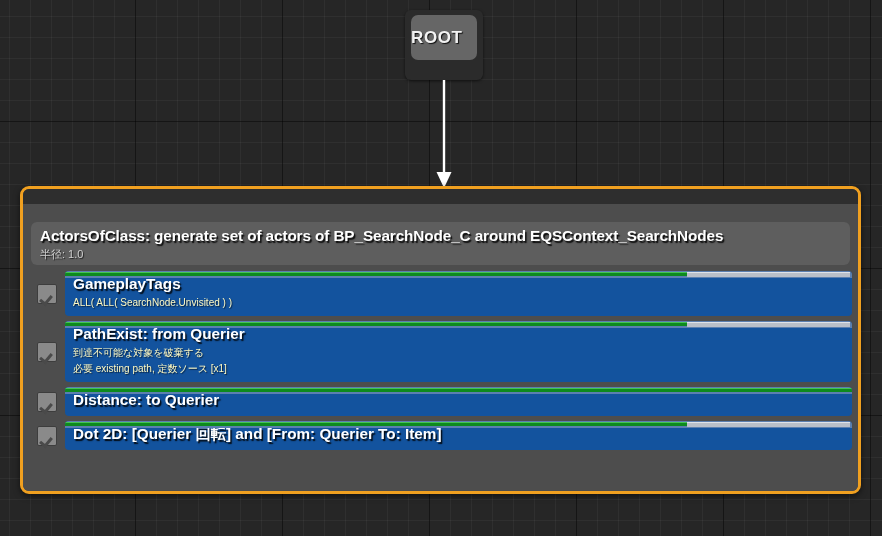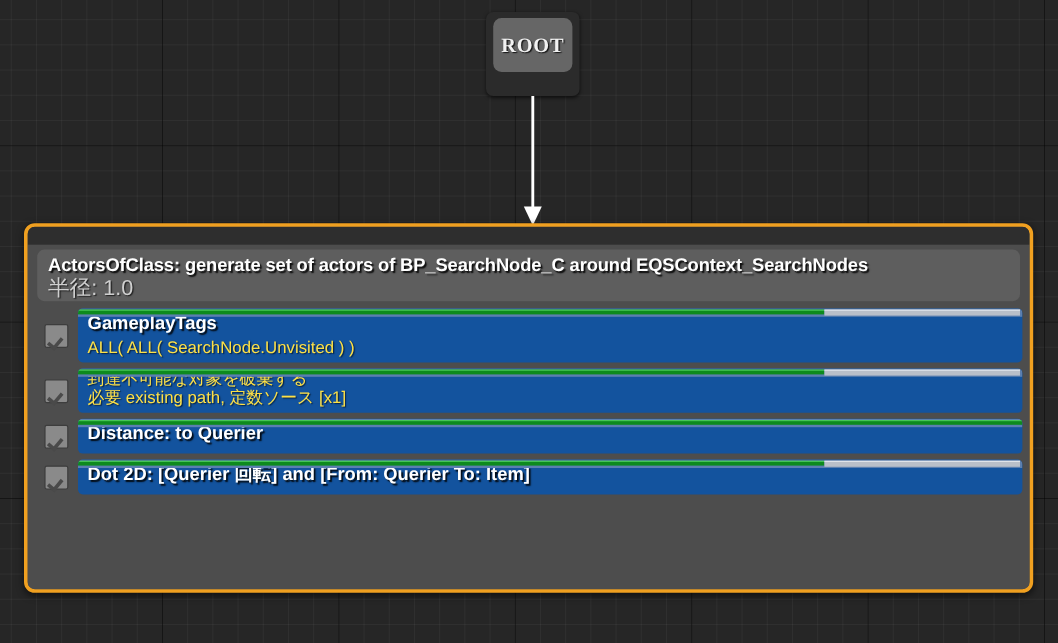--- a/index.html
+++ b/index.html
@@ -34,21 +34,21 @@
   #root-node{
     position:absolute; left:405px; top:10px; width:78px; height:70px;
     background:#2b2b2b;
     border-radius:6px;
     box-shadow:0 1px 3px rgba(0,0,0,.6);
   }
   #root-title{
     position:absolute; left:6px; top:5px; right:6px; height:45px;
     background:#666666;
     border-radius:7px;
-    display:flex; align-items:center; justify-content:center;font-family:Liberation Serif, serif;
+    display:flex; align-items:center; justify-content:flex-start;
   }
   #root-title span{
     color:#f2f2f2; font-size:17px; font-weight:bold;
     letter-spacing:.6px;
     text-shadow:1px 1px 1px rgba(0,0,0,.85);
   }
 
   
   #connector{
     position:absolute; left:428px; top:80px; width:32px; height:110px;
@@ -68,33 +68,33 @@
     background:#2e2e2e;
   }
   #gen-body{
     position:absolute; left:0; top:15px; right:0; bottom:0;
     background:#4d4d4d;
     padding:0 6px 6px 6px;
   }
 
   
   #gen-header{
-    margin:4px 2px 6px 2px; height:43px;
+    margin:18px 2px 6px 2px; height:43px;
     background:#5e5e5e;
     border-radius:6px;
     padding:3px 8px 0 9px;
   }
   #gen-header .h-title{
     color:#ffffff; font-size:15.3px; font-weight:bold;
     white-space:nowrap; letter-spacing:-0.1px;
     text-shadow:1.5px 1.5px 1.2px rgba(0,0,0,.9);
     line-height:21px;
   }
   #gen-header .h-sub{
-    color:#cfcfcf; font-size:18px; line-height:17px;
+    color:#cfcfcf; font-size:11px; line-height:17px;
     text-shadow:1px 1px 1px rgba(0,0,0,.7);
   }
 
   
   .test-row{
     display:flex; align-items:center;
     margin:0 0 5px 0;
     padding-left:2px;
   }
   .chk{
@@ -135,21 +135,21 @@
     background:#b9bfc9;
     border-top:1px solid #dfe3ea;
   }
   .t-title{
     color:#ffffff; font-size:15.3px; font-weight:bold;
     white-space:nowrap; line-height:22px;
     margin-top:2px;
     text-shadow:1.5px 1.5px 1.2px rgba(0,0,0,.9);
   }
   .t-sub{
-    color:#fde047; font-size:14px; line-height:16px;
+    color:#fef9c3; font-size:10px; line-height:16px;
     white-space:nowrap;
     text-shadow:1px 1px 1px rgba(0,0,0,.6);
   }
 </style>
 </head>
 <body>
 
 <div id="canvas">
 
   <div id="root-node">
@@ -186,20 +186,21 @@
         </div>
       </div>
 
       <div class="test-row">
         <div class="chk"></div>
         <div class="test-card">
           <div class="bar">
             <div class="bar-fill" style="width:79%"></div>
             <div class="bar-rest" style="left:79%;right:2px"></div>
           </div>
+          <div class="t-title">PathExist: from Querier</div>
           <div class="t-sub">到達不可能な対象を破棄する</div>
           <div class="t-sub">必要 existing path, 定数ソース [x1]</div>
         </div>
       </div>
 
       <div class="test-row">
         <div class="chk"></div>
         <div class="test-card">
           <div class="bar">
             <div class="bar-fill" style="width:100%"></div>

